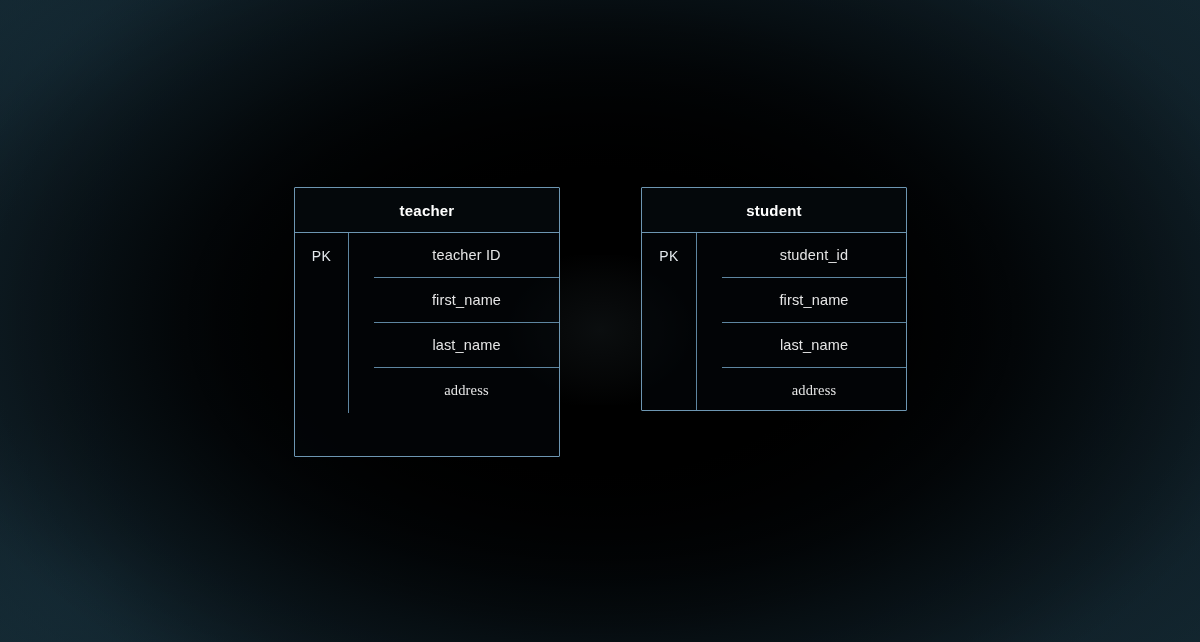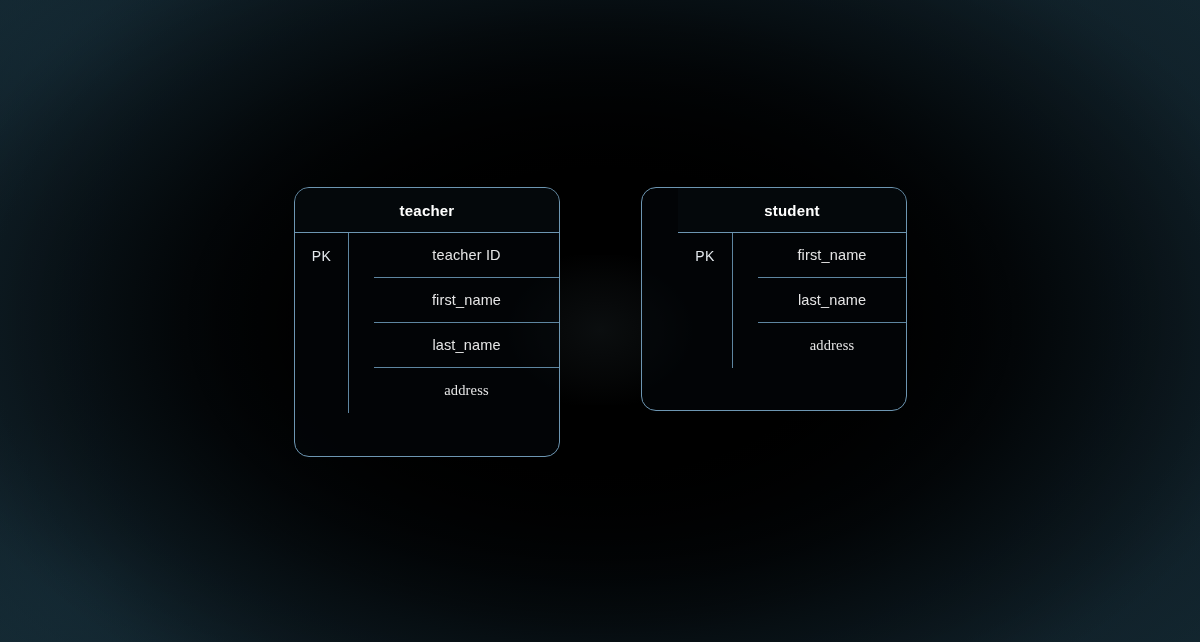--- a/index.html
+++ b/index.html
@@ -68,21 +68,21 @@
   #bg-corner-tr { right: -140px; top: -110px;
     background: radial-gradient(ellipse at center, rgba(18,38,48,0.6) 0%, rgba(18,38,48,0) 72%); }
   #bg-corner-br { right: -140px; bottom: -110px;
     background: radial-gradient(ellipse at center, rgba(18,38,48,0.6) 0%, rgba(18,38,48,0) 72%); }
 
   
   .entity {
     position: absolute;
     box-sizing: border-box;
     border: 1px solid #6d96b2;
-    border-radius: 15px;
+    border-radius: 1px;
     background: rgba(4,8,11,0.55);
     overflow: hidden;
   }
   .entity-header {
     position: relative;
     height: 44px;
     display: flex;
     align-items: center;
     justify-content: center;
     border-bottom: 1px solid #6d96b2;
@@ -137,21 +137,21 @@
     color: #e5e5e5;
     letter-spacing: 0.15px;
   }
 
   
   #entity-teacher {
     left: 294px; top: 187px; width: 266px; height: 270px;
   }
   #entity-teacher .pk-col { width: 54px; }
   #entity-student {
-    left: 641px; top: 187px; width: 266px; height: 224px; padding-left: 36px;
+    left: 641px; top: 187px; width: 266px; height: 224px;
   }
   #entity-student .pk-col { width: 55px; }
 </style>
 </head>
 <body>
 
 <div id="canvas">
 
   <div id="bg-base"></div>
   <div id="bg-corner-tl"></div>
@@ -190,20 +190,23 @@
   <div class="entity" id="entity-student">
     <div class="entity-header">
       <span class="entity-title">student</span>
     </div>
     <div class="entity-body">
       <div class="pk-col">
         <span class="pk-label">PK</span>
       </div>
       <div class="field-col">
         <div class="field-row">
+          <span class="field-name">student_id</span>
+        </div>
+        <div class="field-row">
           <span class="field-name">first_name</span>
         </div>
         <div class="field-row">
           <span class="field-name">last_name</span>
         </div>
         <div class="field-row">
           <span class="field-name">address</span>
         </div>
       </div>
     </div>

